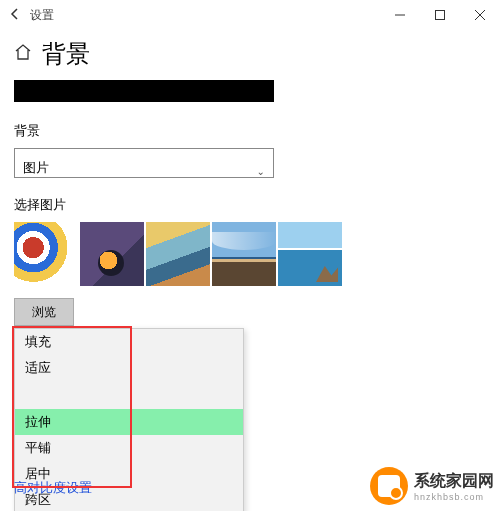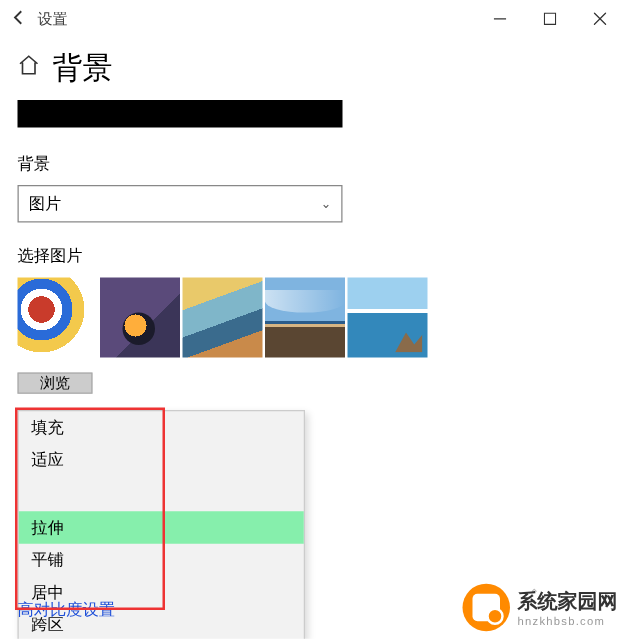--- a/index.html
+++ b/index.html
@@ -8,25 +8,25 @@
   .titlebar .back { width: 30px; text-align: center; font-size: 14px; }
   .titlebar .title { flex: 0 0 auto; }
   .titlebar .spacer { flex: 1; }
   .winbtn { width: 40px; height: 30px; display: flex; align-items: center; justify-content: center; }
   .header { display: flex; align-items: center; padding: 8px 14px 10px 14px; }
   .home-icon { margin-right: 10px; }
   .page-title { font-size: 24px; font-weight: 400; }
   .blackbar { height: 22px; background: #000; margin: 0 14px 20px 14px; width: 260px; }
   .section { padding: 0 14px; }
   .label { font-size: 13px; margin-bottom: 8px; color: #000; }
-  .select-box { width: 260px; height: 30px; border: 1px solid #888; display: flex; align-items: center; justify-content: space-between; padding: 0 8px; font-size: 13px; background: #fff; }
+  .select-box { width: 260px; height: 30px; border: 1px solid #888; display: flex; align-items: flex-end; justify-content: space-between; padding: 0 8px; font-size: 13px; background: #fff; }
   .chevron { font-size: 10px; color: #555; }
   .thumbs { display: flex; gap: 2px; margin-top: 8px; }
   .thumb { width: 64px; height: 64px; position: relative; overflow: hidden; }
-  .browse-btn { margin-top: 12px; width: 60px; height: 17px; background: #ccc; border: 1px solid #aaa; font-size: 12px; display: flex; align-items: center; justify-content: center; }
+  .browse-btn { margin-top: 12px; width: 60px; height: 28px; background: #ccc; border: 1px solid #aaa; font-size: 12px; display: flex; align-items: center; justify-content: center; }
   .dropdown-wrap { position: absolute; left: 14px; top: 328px; border-radius: 17px; }
   .redbox { position: absolute; left: -2px; top: -2px; width: 120px; height: 162px; border: 2px solid #e33; pointer-events: none; z-index: 5; }
   .dropdown { width: 230px; background: #f2f2f2; border: 1px solid #ccc; box-shadow: 2px 2px 6px rgba(0,0,0,0.15); }
   .dropdown-item { height: 26px; display: flex; align-items: center; padding: 0 10px; font-size: 13px; cursor: default; }
   .dropdown-item.selected { background: #86efac; margin-top: 28px; }
   .link { position: absolute; left: 14px; bottom: 14px; font-size: 13px; color: #1d4ed8; }
   .scroll-hint { position: absolute; right: 60px; bottom: 30px; font-size: 10px; color: #bbb; }
   .watermark { position: absolute; right: 6px; bottom: 6px; display: flex; align-items: center; gap: 6px; }
   .wm-circle { width: 38px; height: 38px; border-radius: 50%; background: #ff8a00; display: flex; align-items: center; justify-content: center; }
   .wm-inner { width: 22px; height: 22px; background: #fff; border-radius: 4px; position: relative; }

